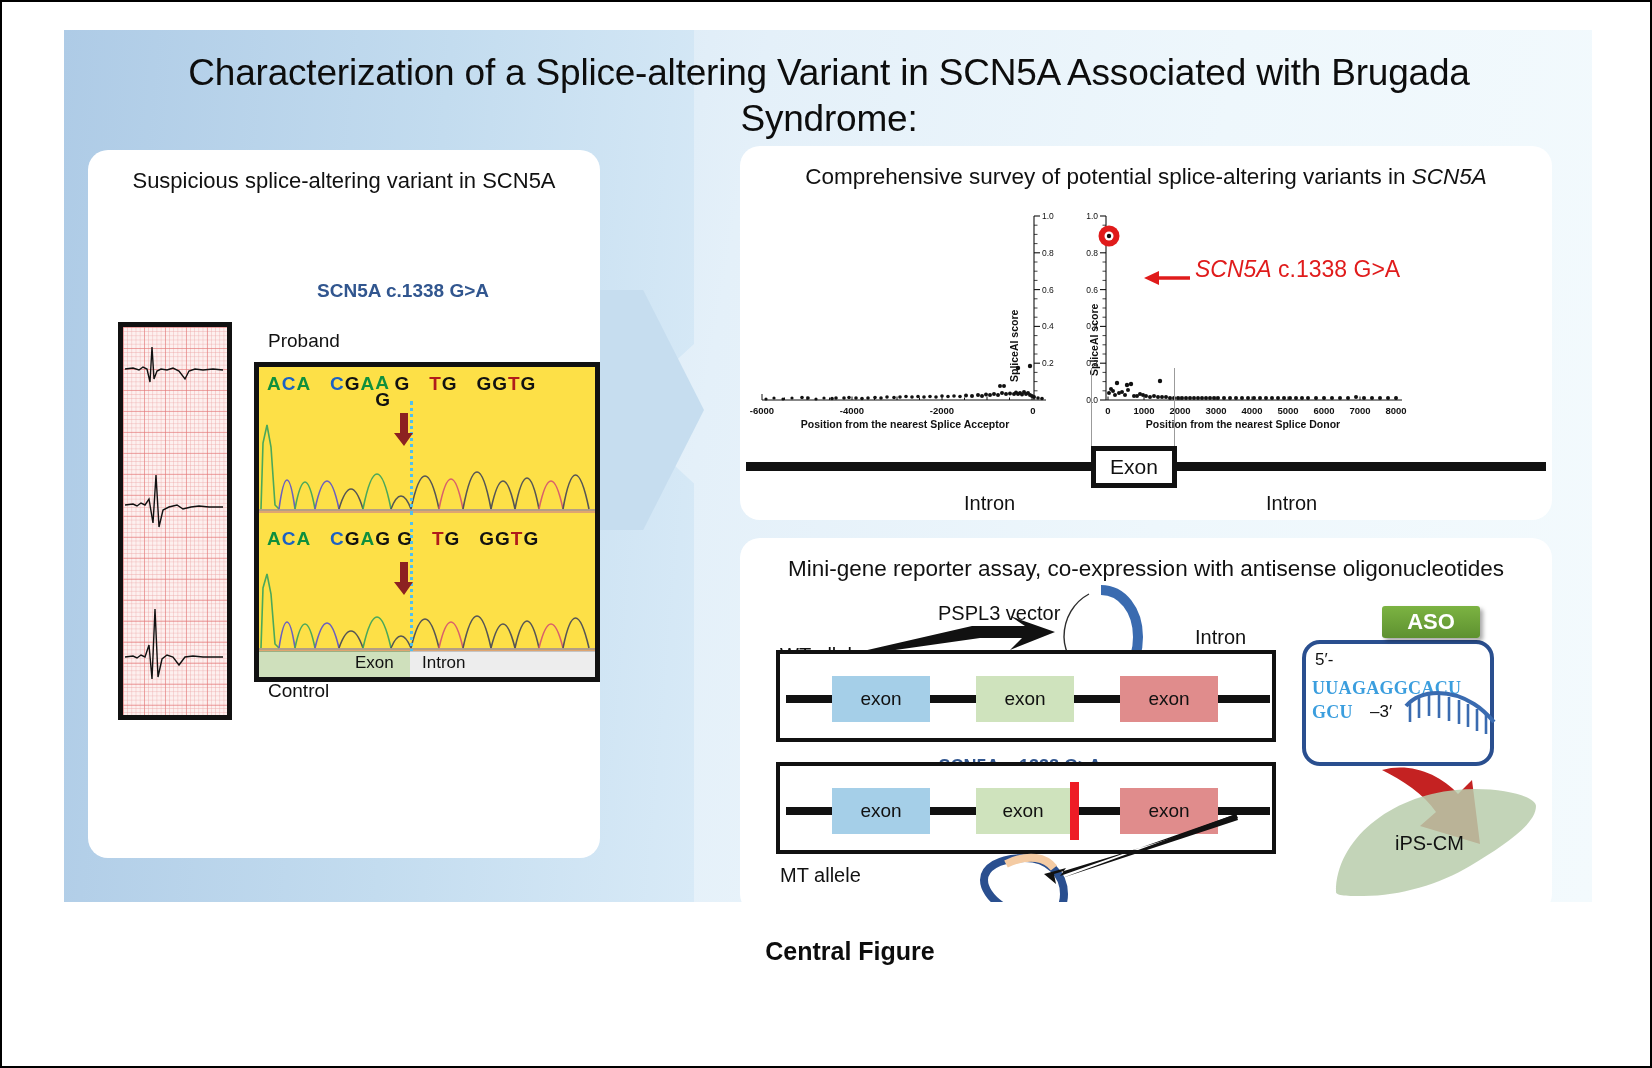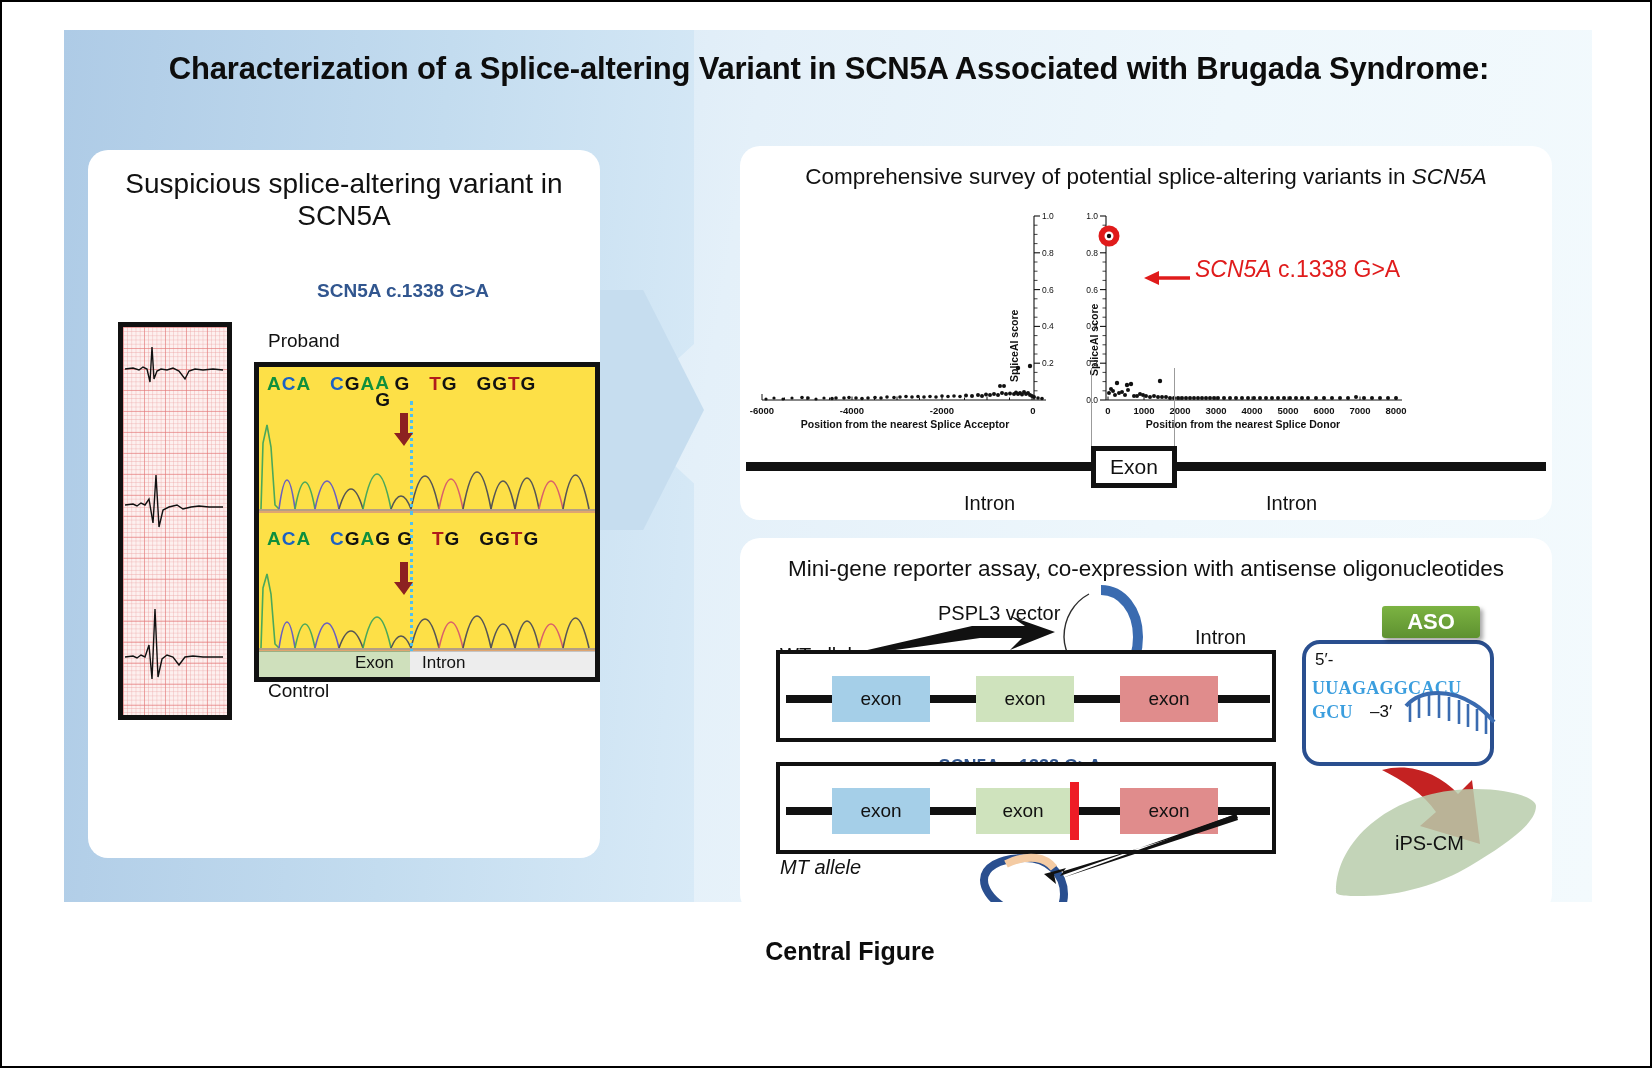--- a/index.html
+++ b/index.html
@@ -32,37 +32,37 @@
   }
   #arrowhead{
     position:absolute;left:480px;top:260px;width:160px;height:240px;
     background:#c6ddef;
     clip-path:polygon(0 0, 62% 0, 100% 50%, 62% 100%, 0 100%);
   }
   
   #poster-title{
     position:absolute;left:40px;top:20px;width:1450px;
     text-align:center;
-    font-size:31px;font-weight:bold;color:#0d0d0d;
+    font-size:37px;font-weight:normal;color:#0d0d0d;
     line-height:1.24;
     letter-spacing:-0.2px;
   }
   
   .card{
     position:absolute;
     background:#ffffff;
     border-radius:20px;
   }
   #card-left{left:24px;top:120px;width:512px;height:708px;}
   #card-tr{left:676px;top:116px;width:812px;height:374px;}
   #card-br{left:676px;top:508px;width:812px;height:376px;}
 
   .card-title{
     position:absolute;left:0;top:18px;width:100%;
-    text-align:center;font-size:28px;color:#111;
+    text-align:center;font-size:22px;color:#111;
   }
   #card-tr .card-title,#card-br .card-title{font-size:22.5px;}
   .ital{font-style:italic;}
 
   
   #ecg{
     position:absolute;left:30px;top:172px;width:114px;height:398px;
     border:5px solid #111;background:#fdf0ef;box-sizing:border-box;
   }
   #ecg-grid{position:absolute;inset:0;
@@ -627,21 +627,21 @@
         <div class="allele-box" id="mt-box">
           <div class="mg-line" style="left:6px;width:46px;"></div>
           <div class="ex-blk ex-blue" style="left:52px;width:98px;">exon</div>
           <div class="mg-line" style="left:150px;width:46px;"></div>
           <div class="ex-blk ex-green" style="left:196px;width:94px;">exon</div>
           <div class="red-mut" style="left:290px;"></div>
           <div class="mg-line" style="left:299px;width:41px;"></div>
           <div class="ex-blk ex-red" style="left:340px;width:98px;">exon</div>
           <div class="mg-line" style="left:438px;width:52px;"></div>
         </div>
-        <div class="allele-label" style="left:40px;top:272px;font-style:italic;">MT allele</div>
+        <div class="allele-label" style="left:40px;top:280px;">MT allele</div>
 
         <svg class="plasmid" style="left:238px;top:268px;" width="94" height="68" viewBox="0 0 94 68">
           <path d="M47,6 C70,6 86,22 86,42 C86,58 76,66 66,66 C50,66 36,62 24,54 C12,46 6,36 6,28 C6,16 20,6 47,6 Z" fill="none" stroke="#2a4f8f" stroke-width="8"></path>
           <path d="M28,12 C38,7 48,5 58,6 C66,7 72,11 76,16" fill="none" stroke="#f4cba3" stroke-width="8"></path>
         </svg>
         <svg style="position:absolute;left:300px;top:228px;width:200px;height:76px;" viewBox="0 0 200 76">
           <path d="M196,2 L20,64 L26,56 L4,62 L16,72 L14,62 L198,6 z" fill="#111"></path>
           <path d="M196,2 L22,66 L198,8 z" fill="#111"></path>
         </svg>
 

